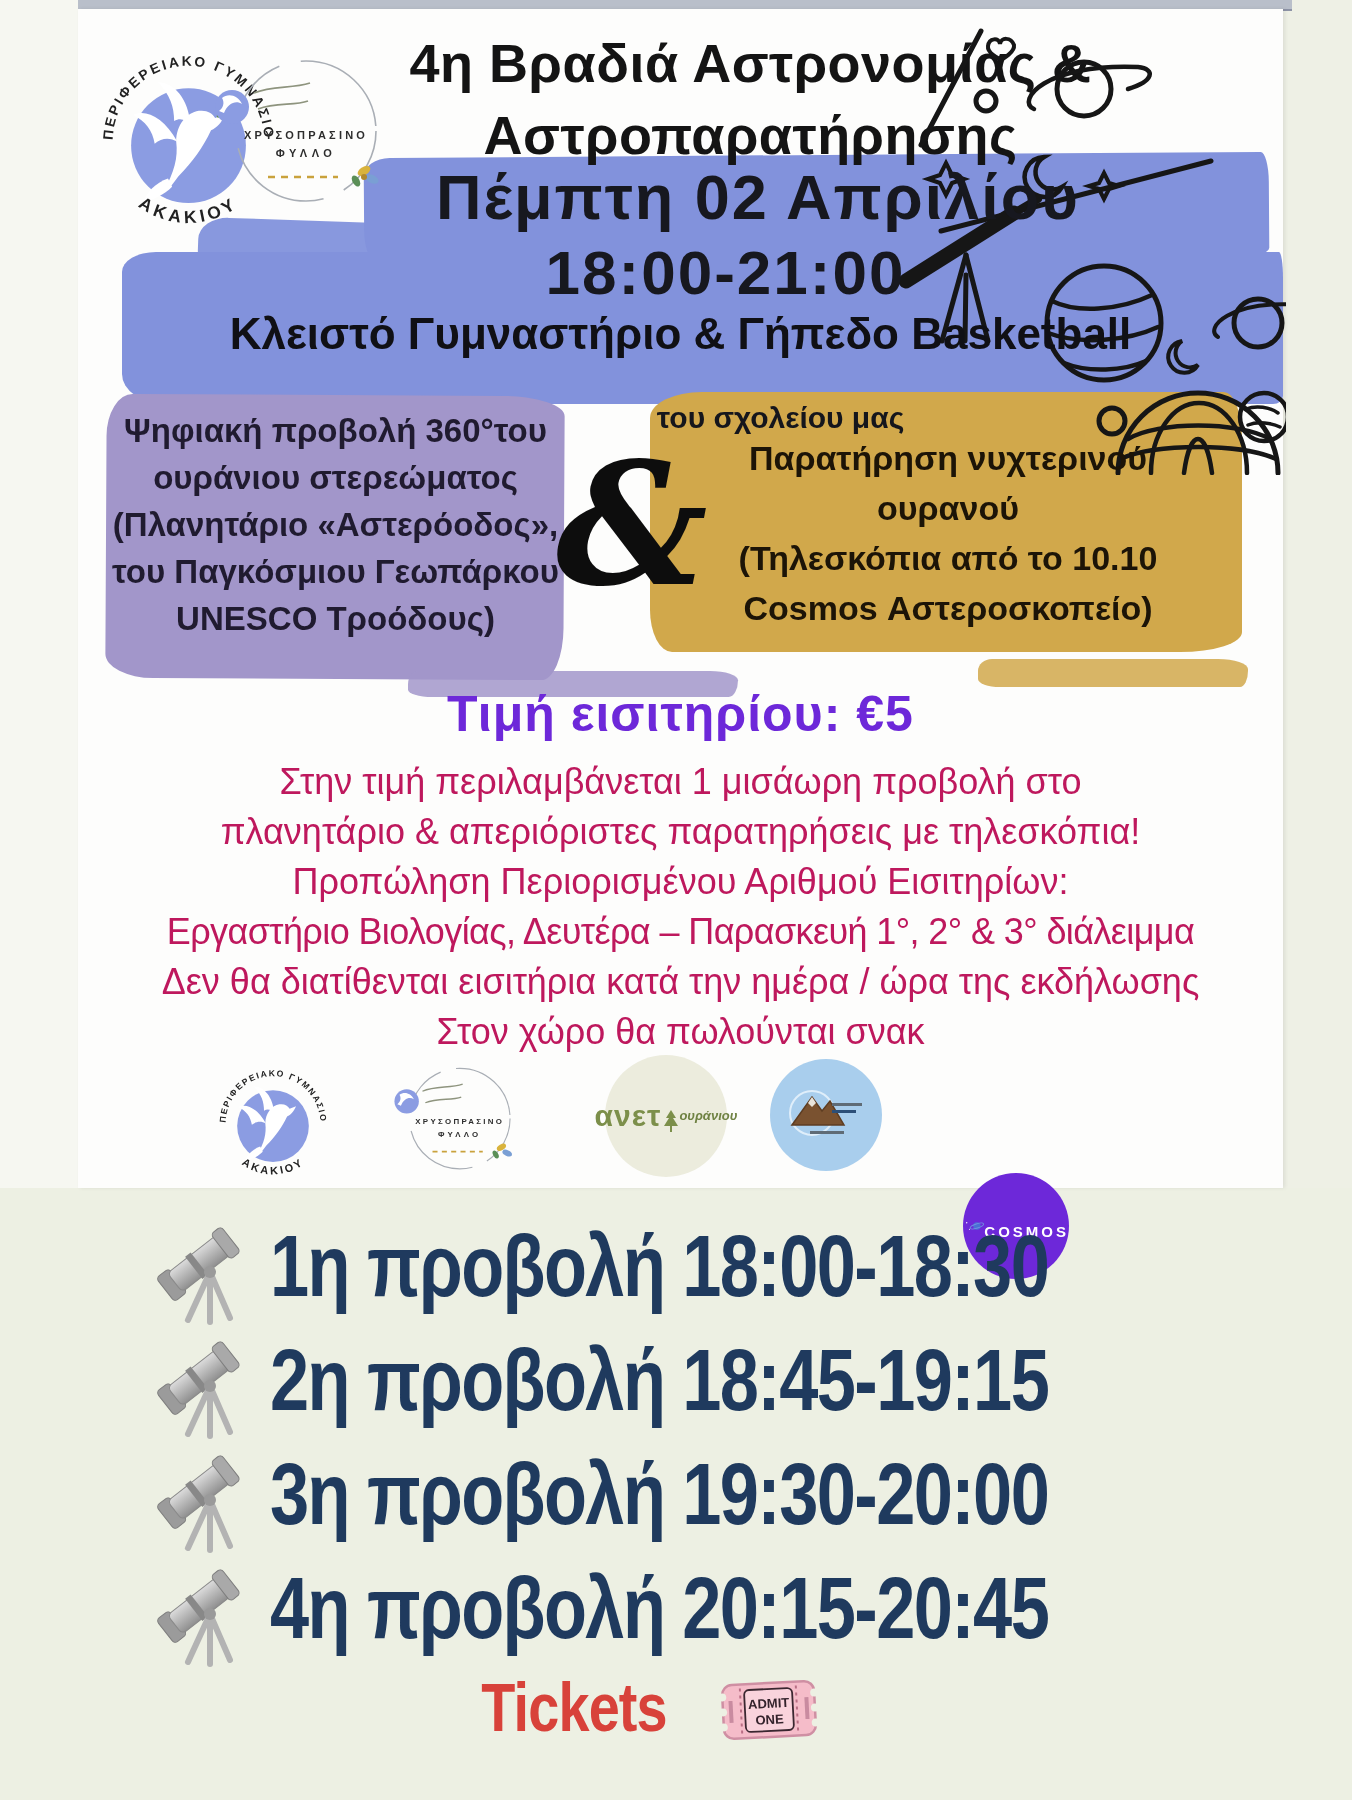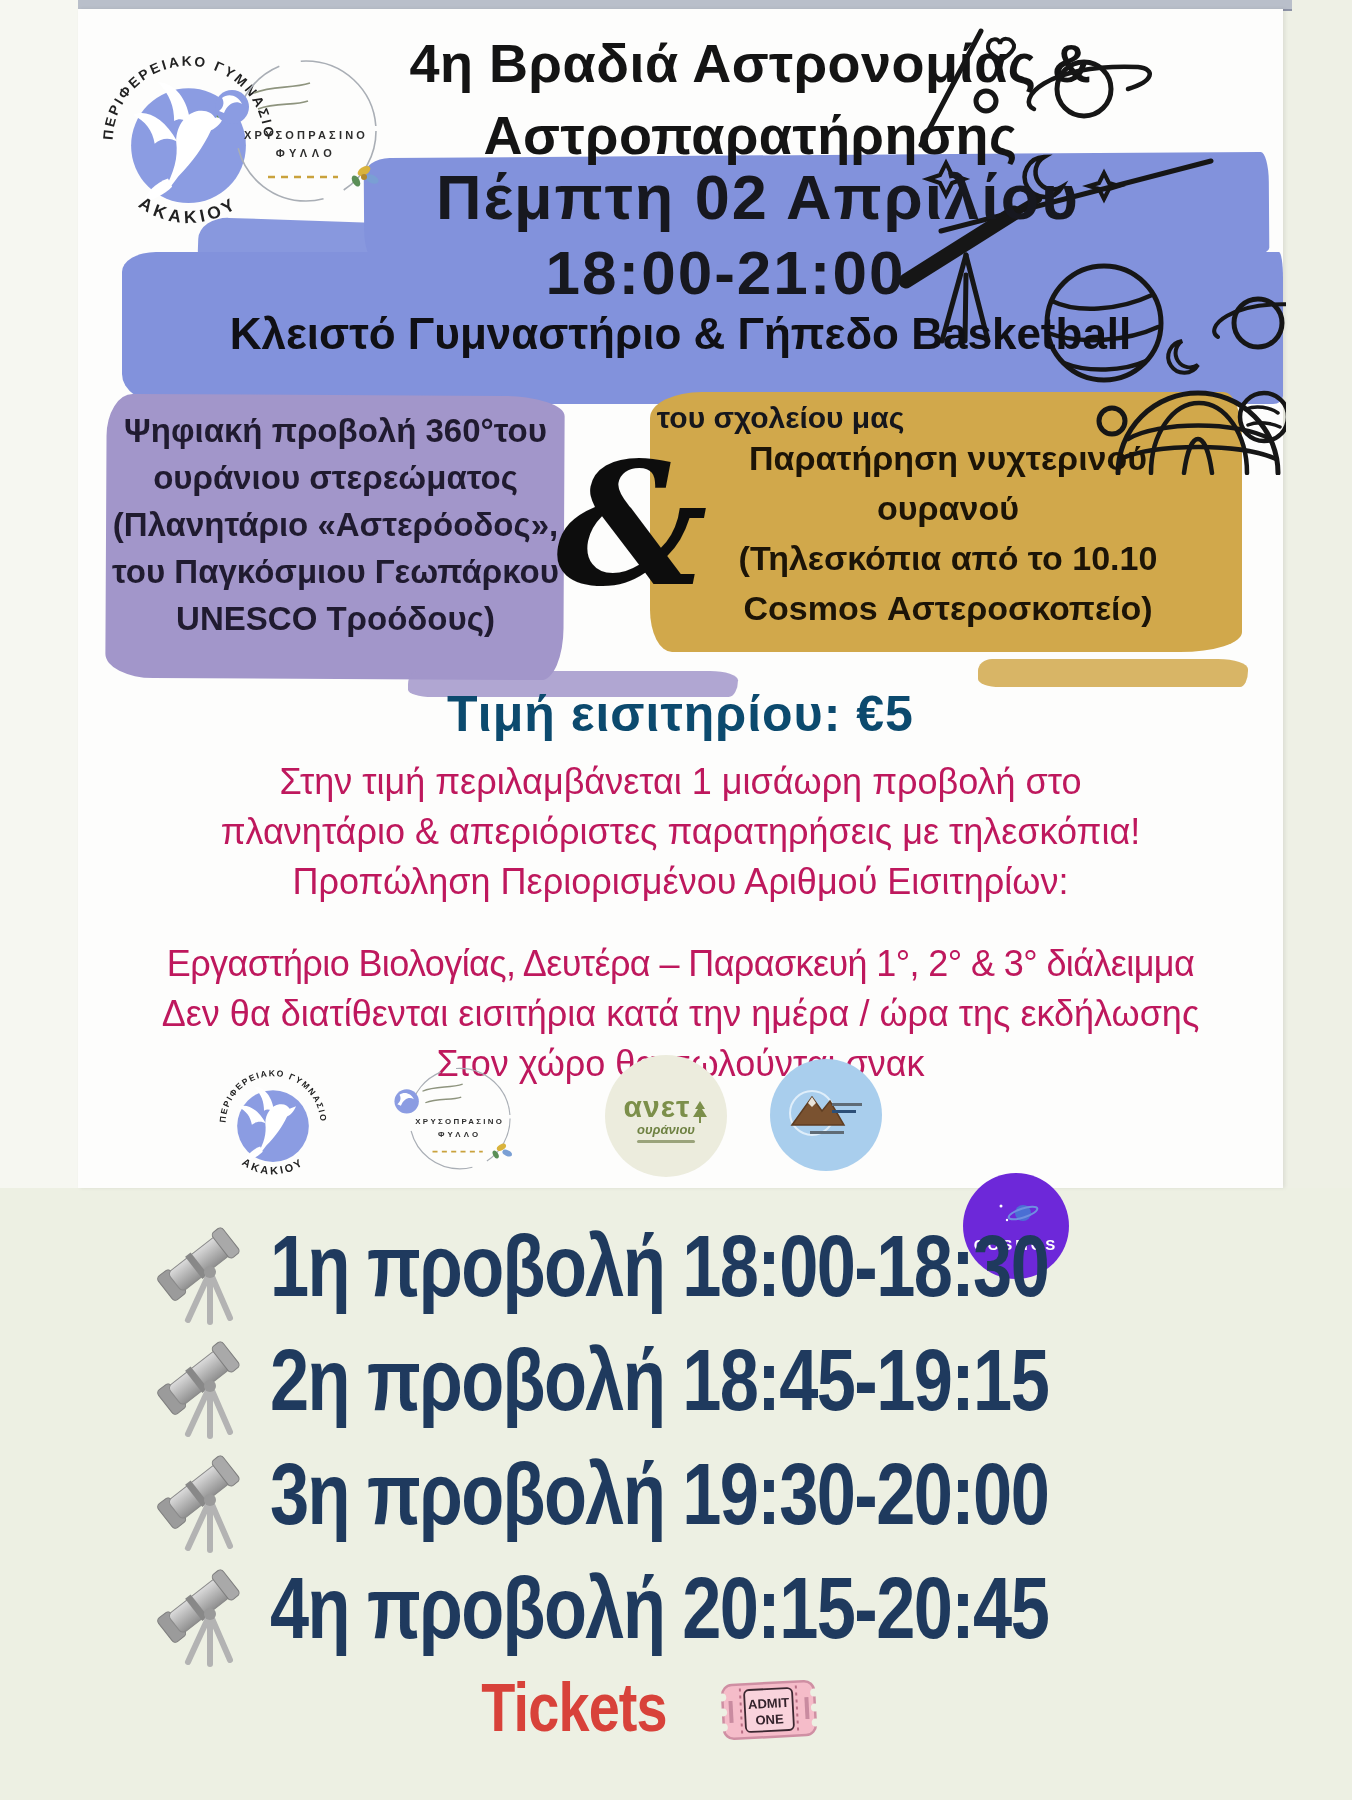--- a/index.html
+++ b/index.html
@@ -25,28 +25,28 @@
   .title{position:absolute;left:270px;top:18px;width:805px;color:#141414;font-weight:700;font-size:54px;line-height:72px;letter-spacing:.5px;}
   .date-line{position:absolute;left:155px;top:152px;width:1050px;font-size:63px;font-weight:700;color:#17181f;letter-spacing:2px;}
   .time-line{position:absolute;left:90px;top:228px;width:1115px;font-size:62px;font-weight:700;color:#17181f;letter-spacing:2px;}
   .venue-line{position:absolute;left:0px;top:300px;width:1205px;font-size:44px;font-weight:700;color:#101015;}
   .venue-sub{position:absolute;left:200px;top:356px;width:1005px;font-size:30px;font-weight:700;color:#15161c;margin-top:36px;}
 
   .purple-text{position:absolute;left:30px;top:398px;width:455px;font-size:33px;line-height:47px;font-weight:700;color:#201b30;}
   .amp{position:absolute;left:478px;top:432px;font-family:"DejaVu Serif", serif;font-style:italic;font-weight:700;font-size:168px;color:#0d0d0d;line-height:1;}
   .gold-text{position:absolute;left:575px;top:424px;width:590px;font-size:34px;line-height:50px;font-weight:700;color:#1c1407;}
 
-  .price{position:absolute;left:0;top:676px;width:1205px;font-size:50px;font-weight:700;color:#0c4a6e;letter-spacing:1px;}
+  .price{position:absolute;left:0;top:676px;width:1205px;font-size:50px;font-weight:700;color:#6d28d9;letter-spacing:1px;}
   .info{position:absolute;left:12px;top:748px;width:1181px;font-size:36px;line-height:50px;font-weight:400;color:#be185d;}
   .info .ln{display:block;}
-  .info .ln.tight{letter-spacing:-.6px;margin-top:32px;}
+  .info .ln.tight{letter-spacing:-.6px;}
 
   
   .logo-block{position:absolute;}
-  .circle-logo{border-radius:50%;display:flex;flex-direction:column;align-items:center;justify-content:center;}
+  .circle-logo{border-radius:50%;display:flex;flex-direction:row;align-items:center;justify-content:center;}
   .anet-circle{width:122px;height:122px;background:#ececdd;color:#7c8f4a;}
   .anet-main{font-size:30px;font-weight:700;letter-spacing:1px;display:flex;align-items:flex-end;gap:2px;}
   .anet-sub{font-size:13px;font-weight:700;color:#6f8243;margin-top:-2px;font-style:italic;}
   .anet-tiny{width:58px;height:3px;background:#9aa37b;margin-top:3px;border-radius:2px;}
   .troodos-circle{width:112px;height:112px;background:#a9ceed;position:relative;}
   .cosmos-circle{width:106px;height:106px;background:#6d28d9;color:#fff;position:relative;}
   .cosmos-label{font-size:15px;font-weight:700;letter-spacing:3px;margin-top:10px;}
 
   
   .sched-row{position:absolute;left:0;width:1352px;height:112px;}

